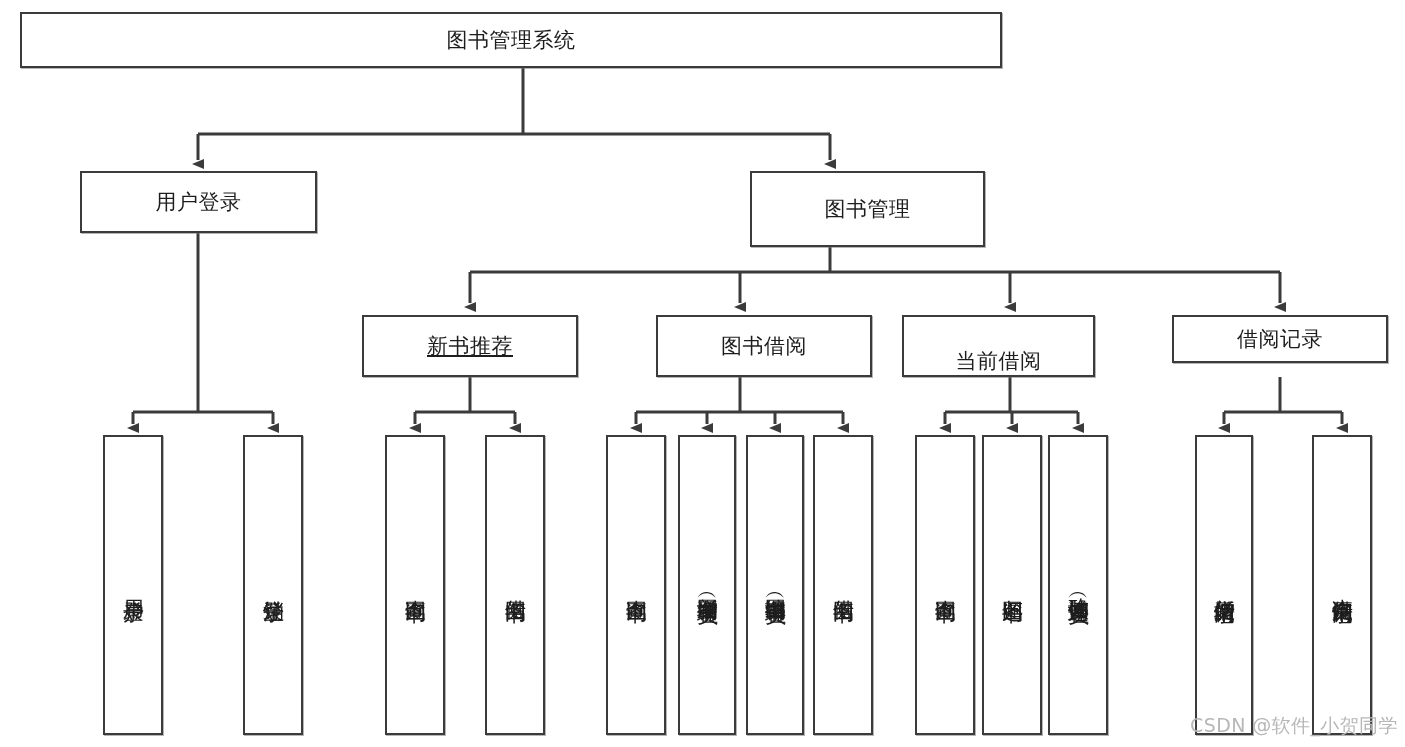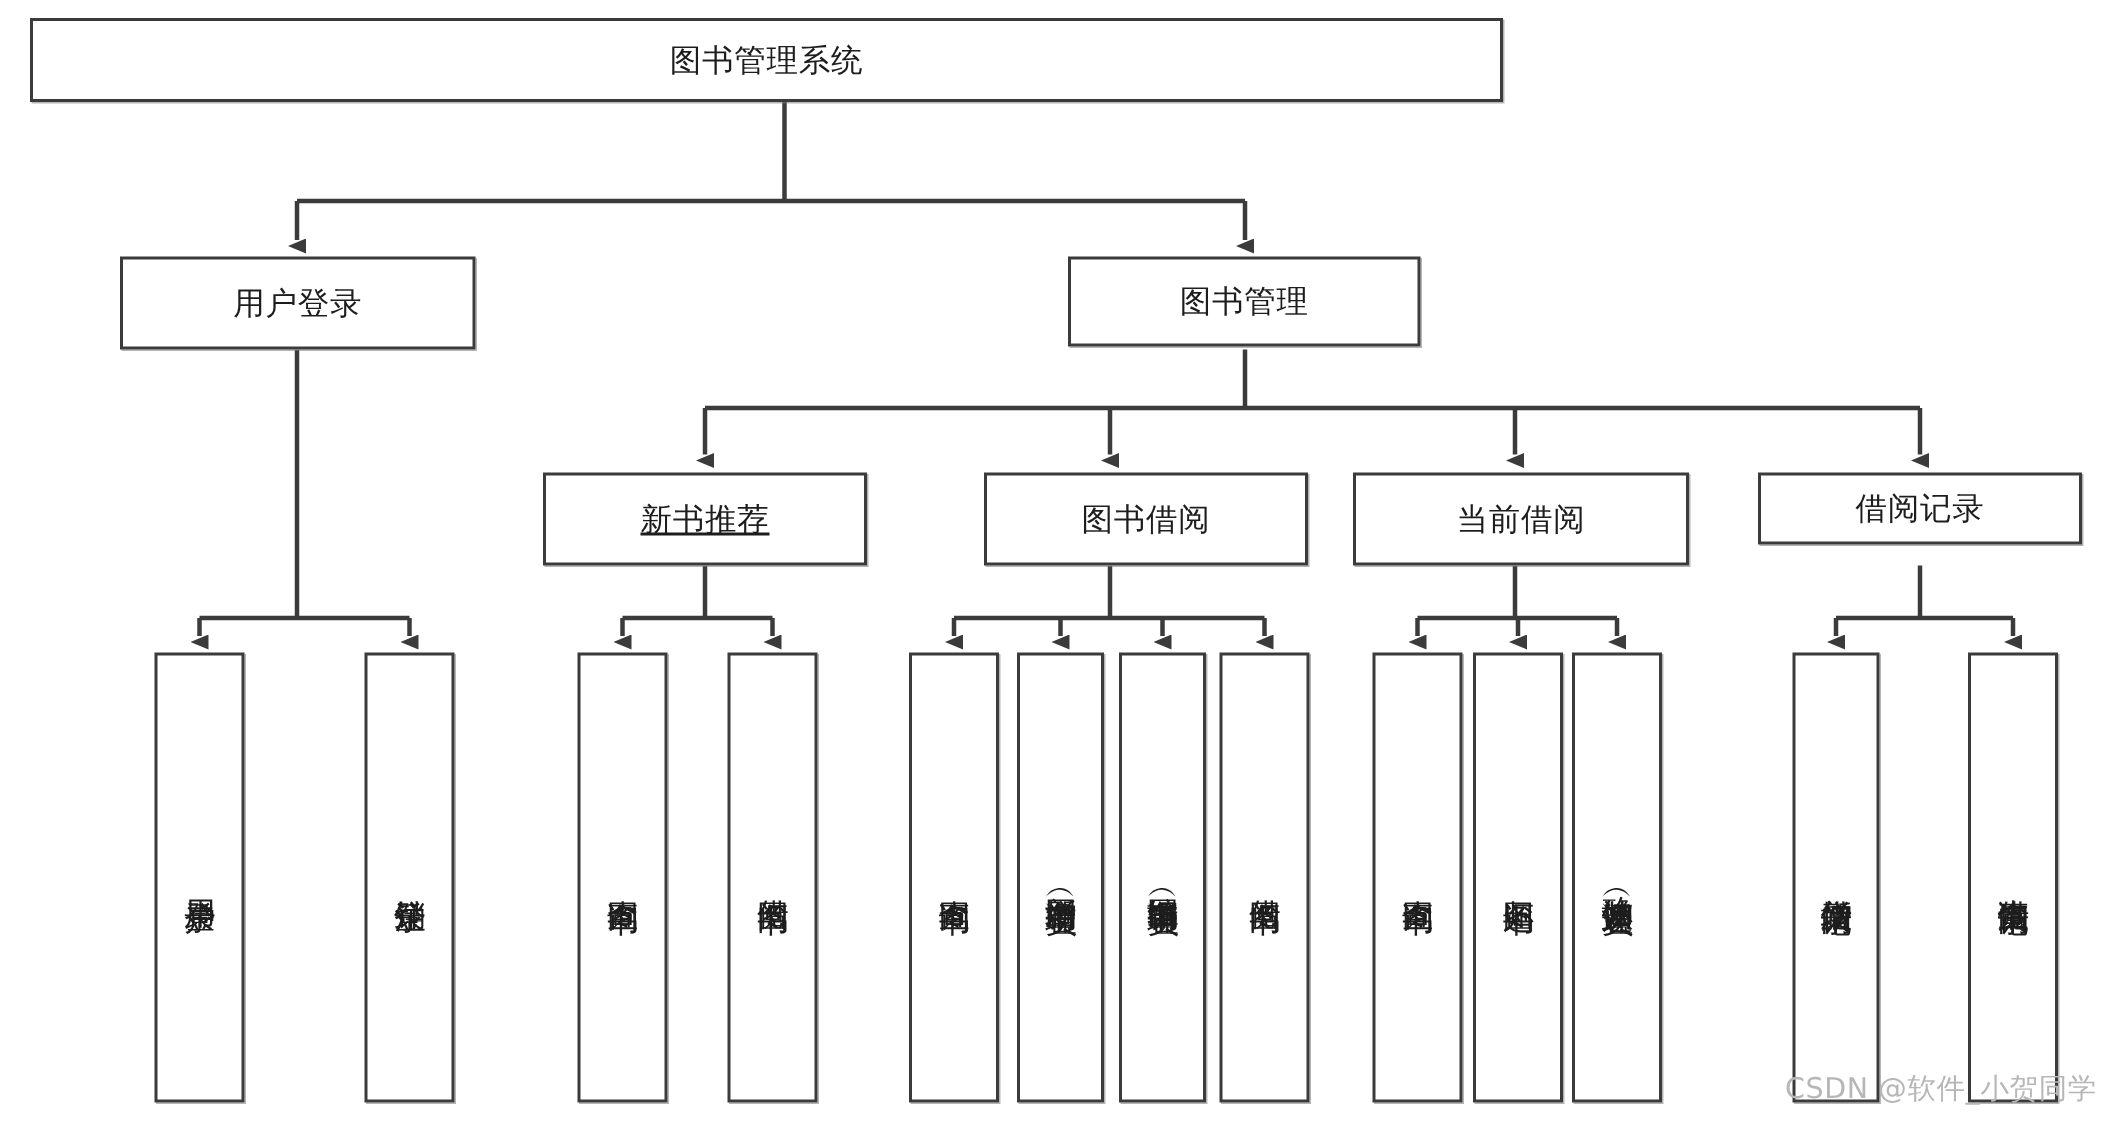--- a/index.html
+++ b/index.html
@@ -119,31 +119,31 @@
     </g>
   </svg>
 
   <div class="node h" style="left:20px; top:12px; width:982px; height:56px;">
     <span>图书管理系统</span>
   </div>
 
   <div class="node h" style="left:80px; top:171px; width:237px; height:62px;">
     <span>用户登录</span>
   </div>
-  <div class="node h" style="left:712px; top:171px; width:235px; height:60px;">
+  <div class="node h" style="left:750px; top:171px; width:235px; height:76px;">
     <span>图书管理</span>
   </div>
 
   <div class="node h" style="left:362px; top:315px; width:216px; height:62px;text-decoration:underline;">
     <span>新书推荐</span>
   </div>
   <div class="node h" style="left:632px; top:315px; width:216px; height:62px;margin-left:24px;">
     <span>图书借阅</span>
   </div>
-  <div class="node h" style="left:902px; top:315px; width:224px; height:62px;">
+  <div class="node h" style="left:902px; top:315px; width:193px; height:62px;align-items:flex-end;">
     <span>当前借阅</span>
   </div>
   <div class="node h" style="left:1172px; top:315px; width:216px; height:48px;">
     <span>借阅记录</span>
   </div>
 
   <div class="node v" style="left:103px; top:435px; width:60px; height:300px;">
     <span>用户登录</span>
   </div>
   <div class="node v" style="left:243px; top:435px; width:60px; height:300px;">

